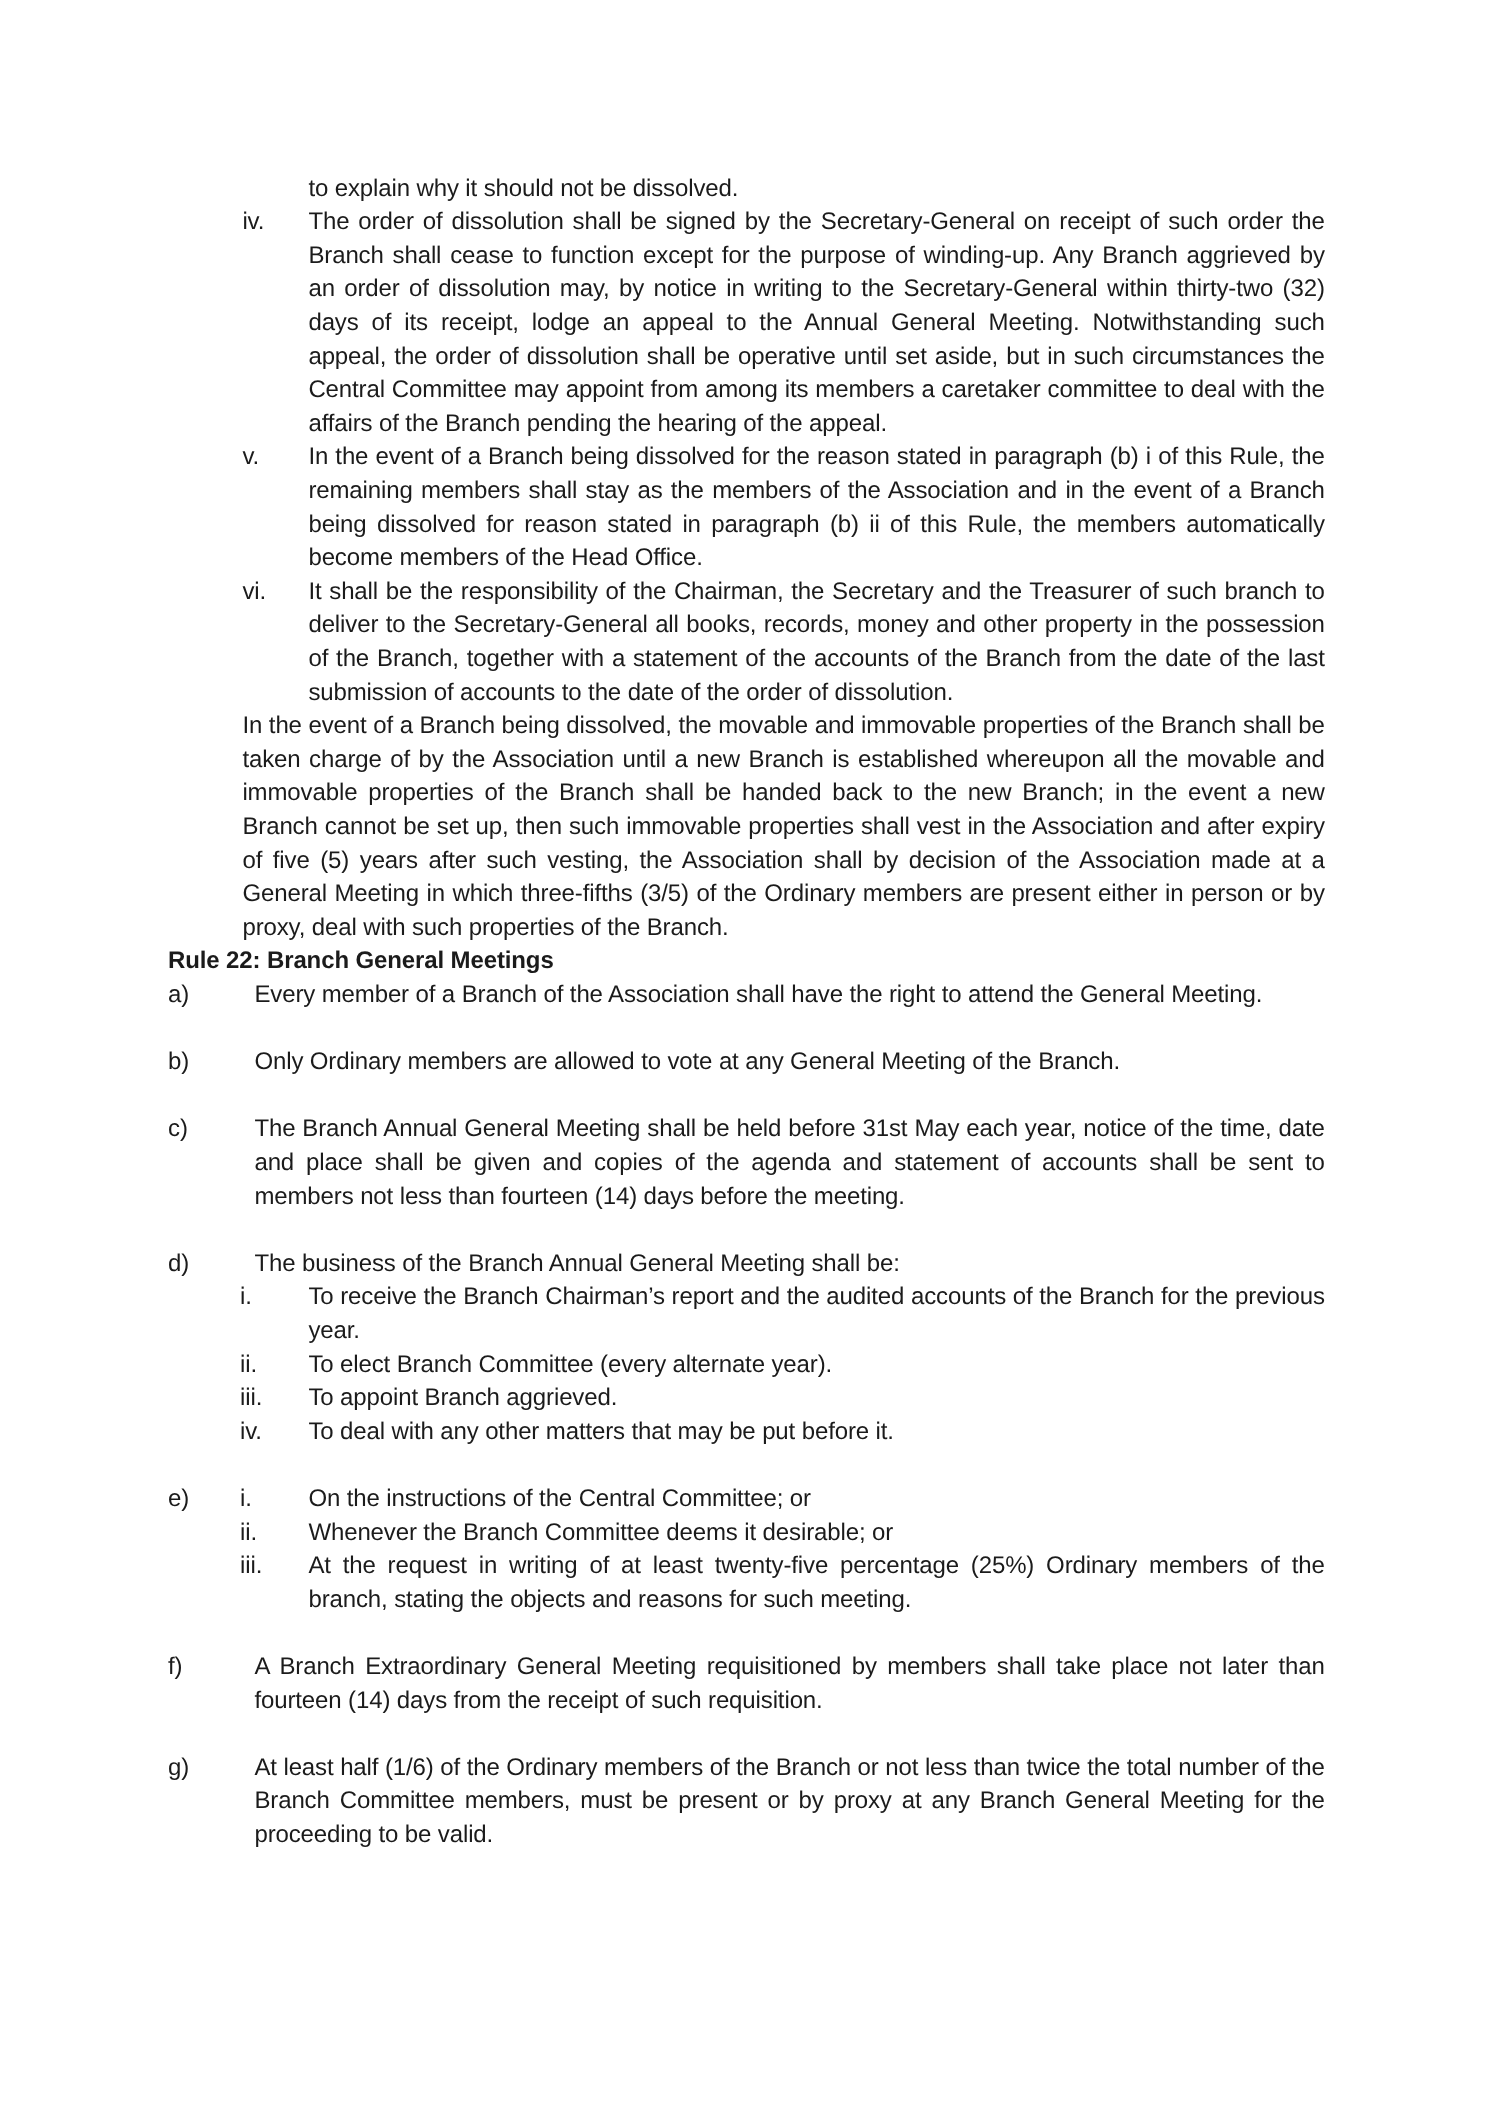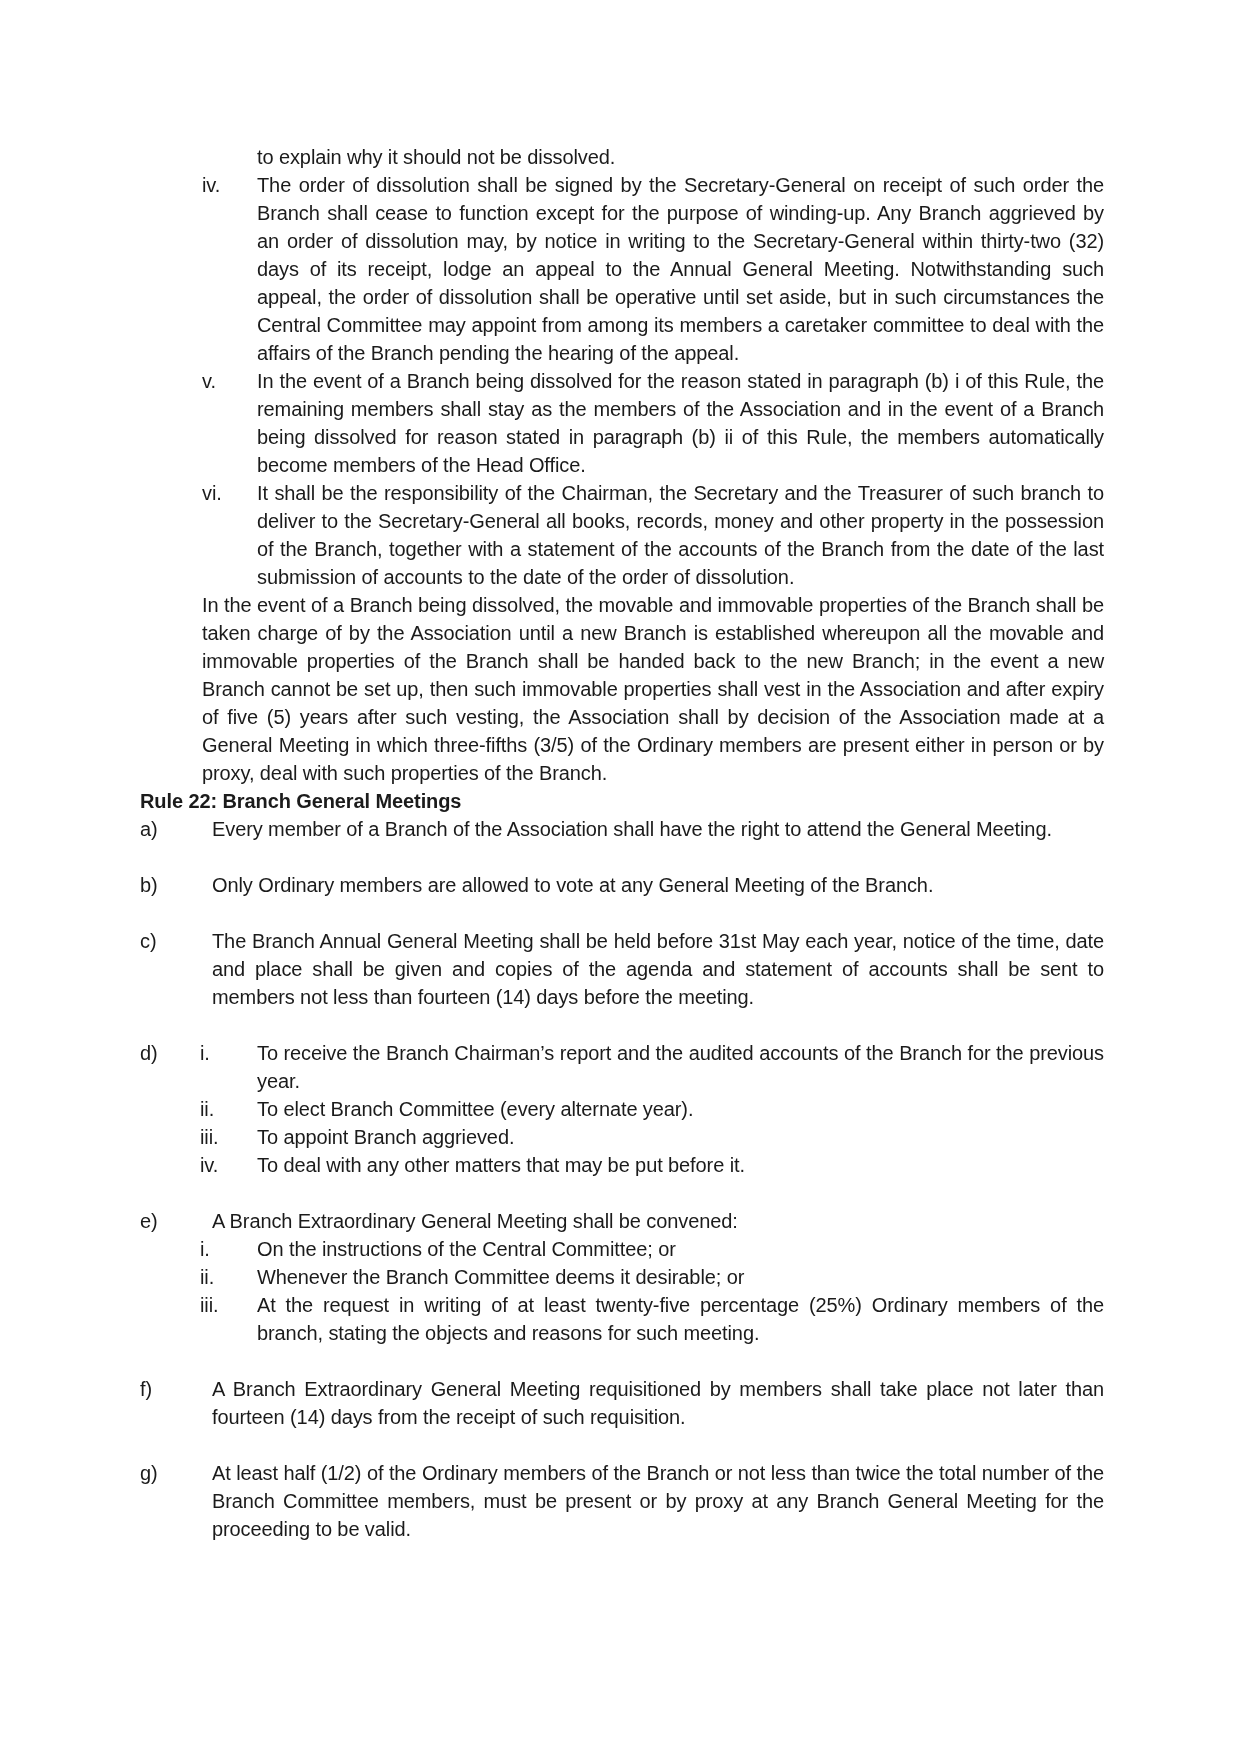--- a/index.html
+++ b/index.html
@@ -128,20 +128,21 @@
       <div class="letter-item">
         <div class="letter-label">c)</div>
         <div class="letter-body">
           <div class="para">The Branch Annual General Meeting shall be held before 31st May each year, notice of the time, date and place shall be given and copies of the agenda and statement of accounts shall be sent to members not less than fourteen (14) days before the meeting.</div>
         </div>
       </div>
 
       <div class="letter-item">
         <div class="letter-label">d)</div>
         <div class="letter-body">
+          <div class="para">The business of the Branch Annual General Meeting shall be:</div>
           <div class="sub-item">
             <div class="sub-label">i.</div>
             <div class="sub-text">To receive the Branch Chairman’s report and the audited accounts of the Branch for the previous year.</div>
           </div>
           <div class="sub-item">
             <div class="sub-label">ii.</div>
             <div class="sub-text">To elect Branch Committee (every alternate year).</div>
           </div>
           <div class="sub-item">
             <div class="sub-label">iii.</div>
@@ -150,21 +151,20 @@
           <div class="sub-item">
             <div class="sub-label">iv.</div>
             <div class="sub-text">To deal with any other matters that may be put before it.</div>
           </div>
         </div>
       </div>
 
       <div class="letter-item">
         <div class="letter-label">e)</div>
         <div class="letter-body">
-          <div class="para">A Branch Extraordinary General Meeting shall be convened:</div>
           <div class="sub-item">
             <div class="sub-label">i.</div>
             <div class="sub-text">On the instructions of the Central Committee; or</div>
           </div>
           <div class="sub-item">
             <div class="sub-label">ii.</div>
             <div class="sub-text">Whenever the Branch Committee deems it desirable; or</div>
           </div>
           <div class="sub-item">
             <div class="sub-label">iii.</div>
@@ -176,19 +176,19 @@
       <div class="letter-item">
         <div class="letter-label">f)</div>
         <div class="letter-body">
           <div class="para">A Branch Extraordinary General Meeting requisitioned by members shall take place not later than fourteen (14) days from the receipt of such requisition.</div>
         </div>
       </div>
 
       <div class="letter-item">
         <div class="letter-label">g)</div>
         <div class="letter-body">
-          <div class="para">At least half (1/2) of the Ordinary members of the Branch or not less than twice the total number of the Branch Committee members, must be present or by proxy at any Branch General Meeting for the proceeding to be valid.</div>
+          <div class="para">At least half (1/6) of the Ordinary members of the Branch or not less than twice the total number of the Branch Committee members, must be present or by proxy at any Branch General Meeting for the proceeding to be valid.</div>
         </div>
       </div>
 
     </div>
   </div>
 </div>
 
 </body></html>

